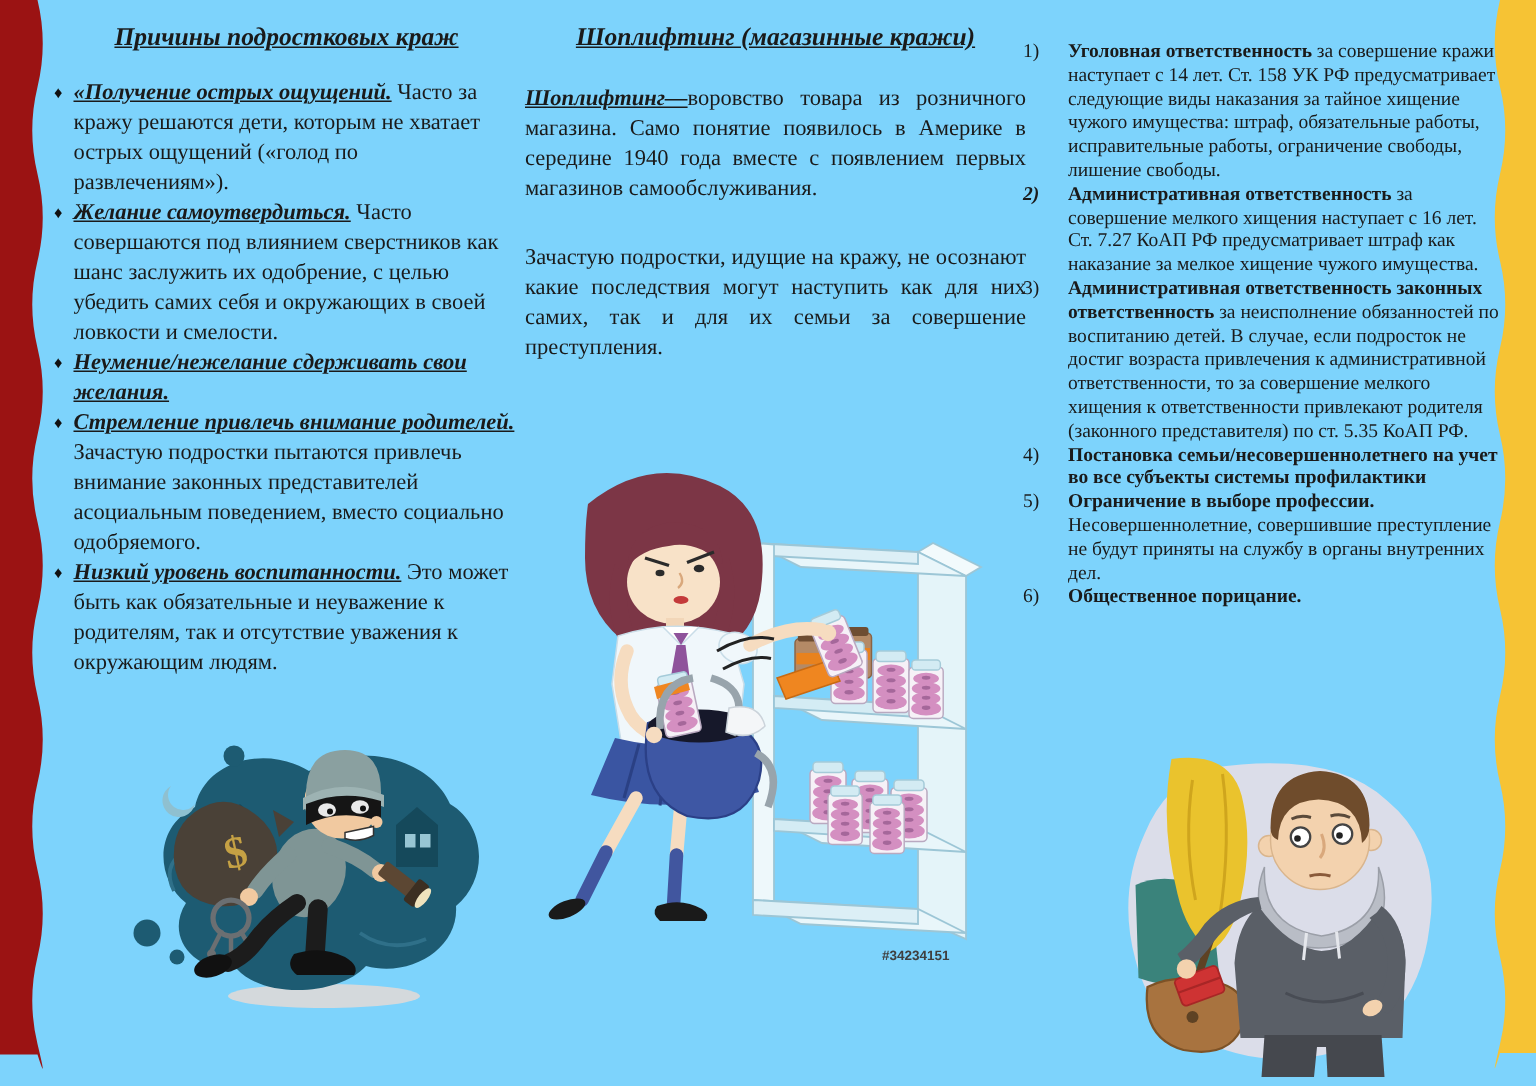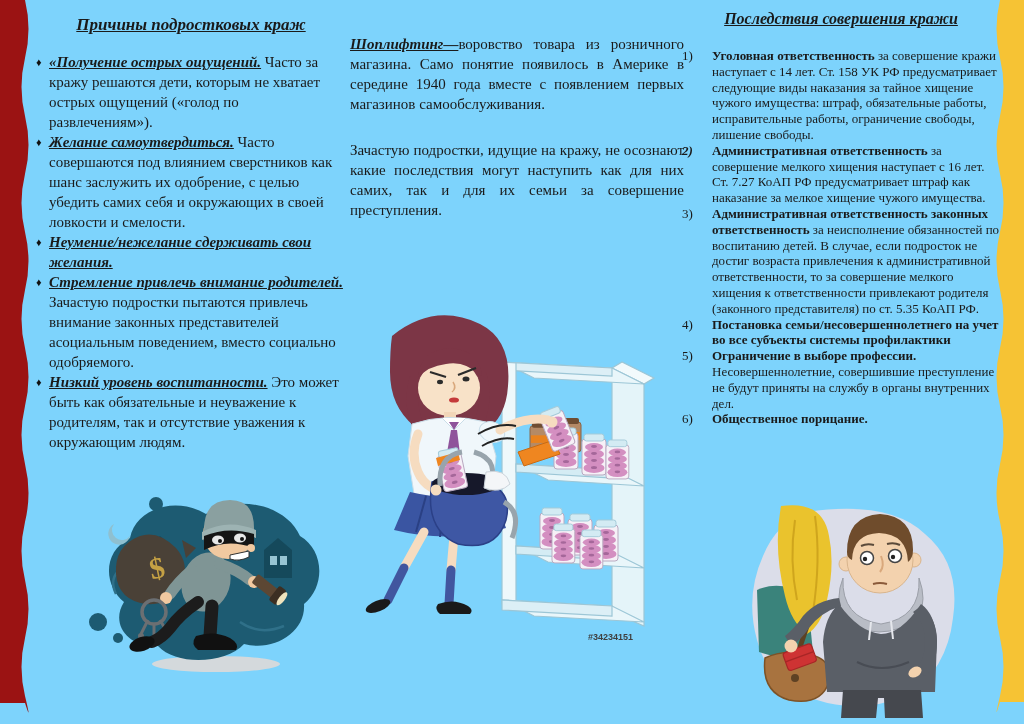--- a/index.html
+++ b/index.html
@@ -68,28 +68,28 @@
         </div>
 
         <div class="bullet-row">
           <span class="bullet-marker">♦</span>
           <div class="bullet-text"><span class="lead">Низкий уровень воспитанности.</span><span> Это может быть  как обязательные и неуважение к родителям, так и отсутствие уважения к окружающим людям.</span></div>
         </div>
       </div>
   </div>
 
   <div class="col col-mid">
+    <div class="col-title">Шоплифтинг (магазинные кражи)</div>
     <div class="mid-paras">
       <p class="para"><span class="plead">Шоплифтинг—</span><span>воровство товара из розничного магазина. Само понятие появилось в Америке в середине 1940 года вместе с появлением первых магазинов самообслуживания.</span></p>
       <p class="para">Зачастую подростки, идущие на кражу, не осознают какие последствия могут наступить как для них самих, так и для их семьи за совершение преступления.</p>
     </div>
   </div>
 
   <div class="col col-right">
-    <div class="col-title">Последствия совершения кражи</div>
     <div class="numlist">
 
         <div class="num-row">
           <span class="num-cell">1)</span>
           <div class="num-text"><span class="nlead">Уголовная ответственность</span><span> за совершение кражи наступает с 14 лет. Ст. 158 УК РФ предусматривает следующие виды наказания за тайное хищение чужого имущества: штраф, обязательные работы, исправительные работы, ограничение свободы, лишение свободы.</span></div>
         </div>
 
         <div class="num-row">
           <span class="num-cell num-bold">2)</span>
           <div class="num-text"><span class="nlead">Административная ответственность</span><span> за совершение мелкого хищения наступает с 16 лет. Ст. 7.27 КоАП РФ предусматривает штраф как наказание за мелкое хищение чужого имущества.</span></div>

